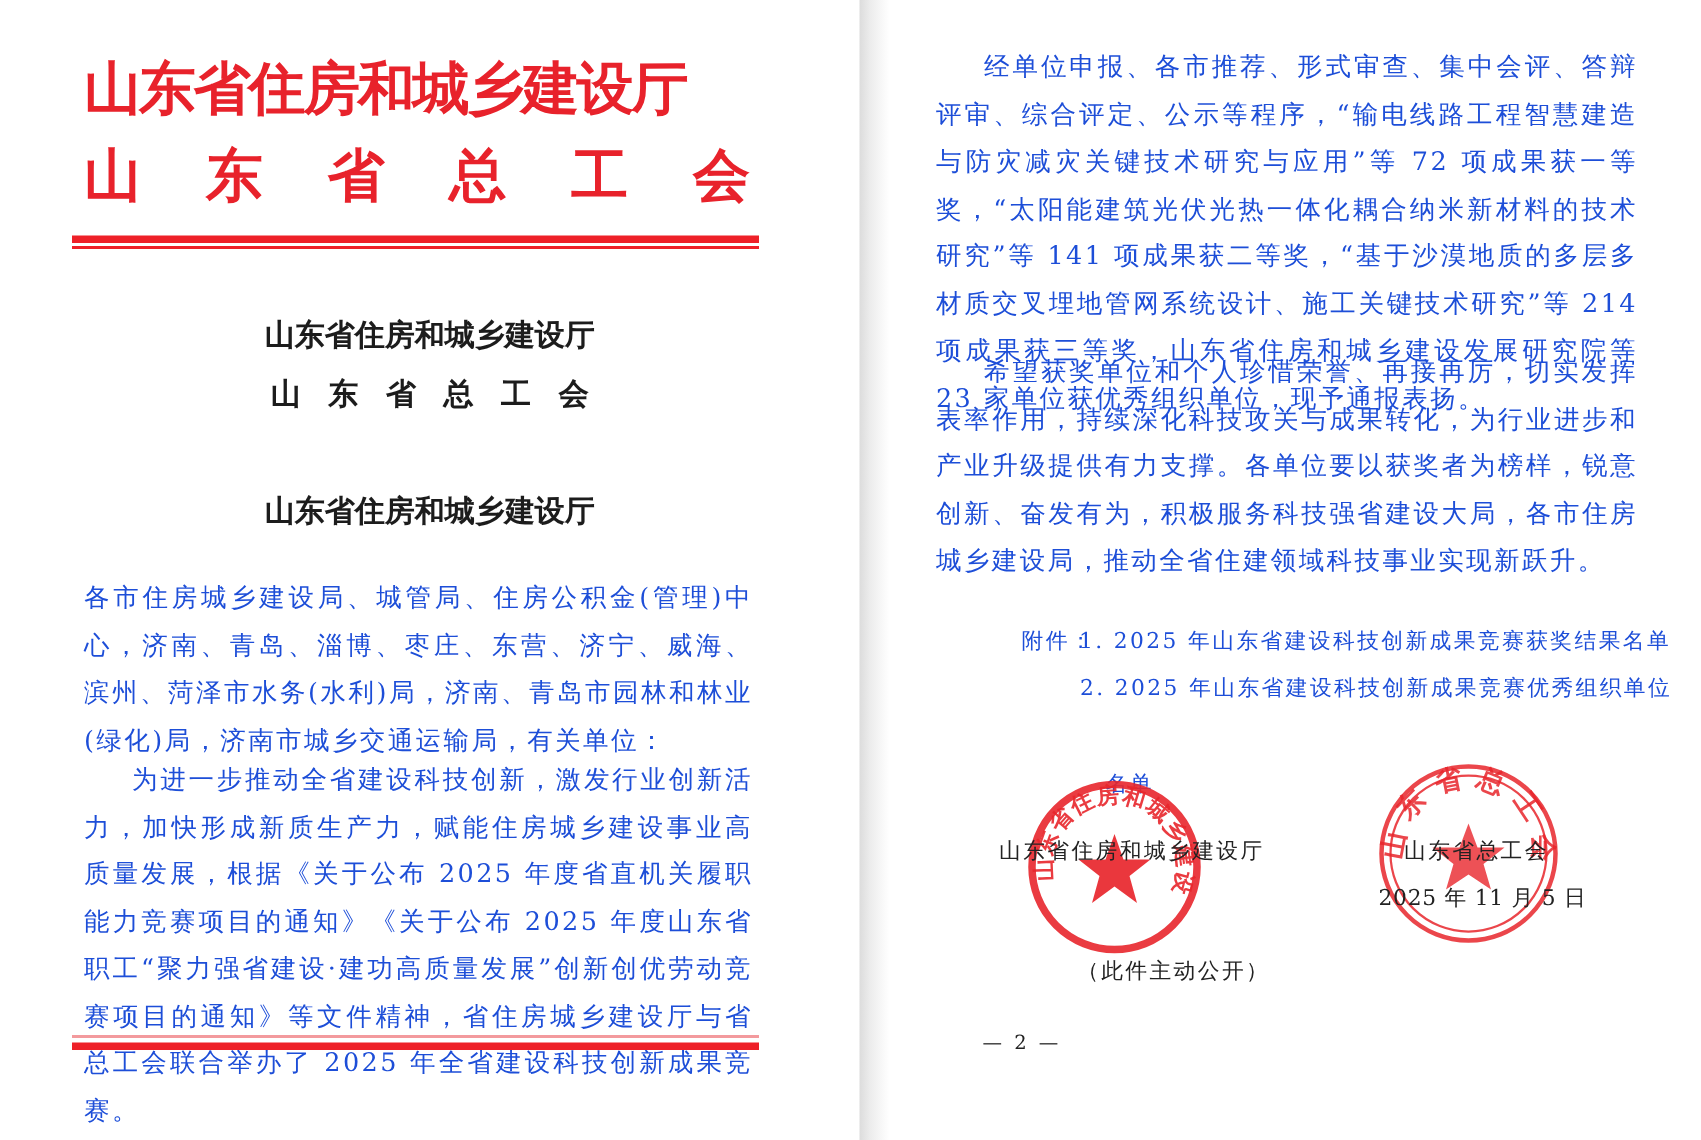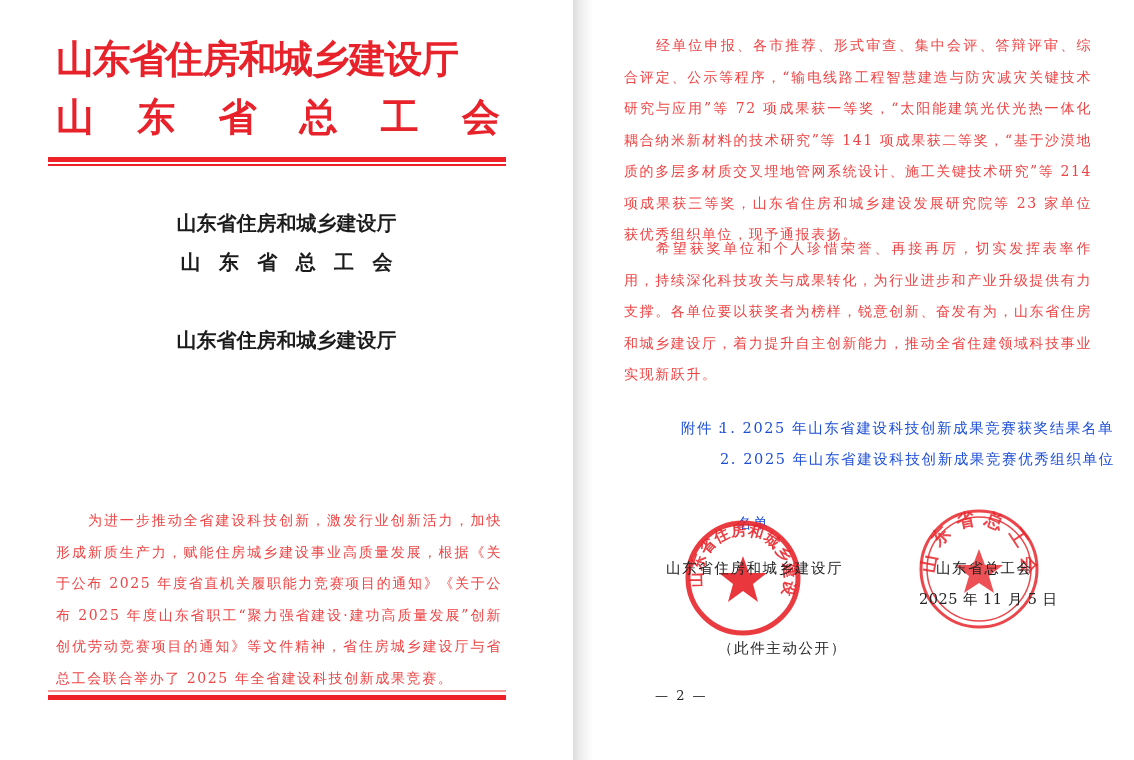--- a/index.html
+++ b/index.html
@@ -17,21 +17,21 @@
   .mh2 { top:92px; font-size:38px; line-height:50px; display:flex; justify-content:space-between; width:444px; }
   .rule { position:absolute; left:48px; width:458px; background:#ee2028; }
   .rule.thick { height:5px; }
   .rule.thin { height:1.5px; }
   .rule.faint { background:#f39a9d; }
 
   .title { position:absolute; left:0; width:573px; text-align:center; font-weight:bold; font-size:20px;
            line-height:34px; color:#1c1c1c; }
   .title .spread { display:inline-flex; justify-content:space-between; width:212px; }
 
-  .para { position:absolute; font-size:14px; line-height:31.5px; color:#ef4444; text-align:justify;
+  .para { position:absolute; font-size:17px; line-height:31.5px; color:#1d4ed8; text-align:justify;
           text-align-last:left; letter-spacing:1.6px; }
   .left-body { left:56px; width:446px; }
   .right-body { left:624px; width:468px; }
   .indent { text-indent:32px; }
 
   .attach { position:absolute; font-size:14.5px; line-height:31.5px; color:#1d4ed8; letter-spacing:1.6px; white-space:nowrap; }
 
   .seal { position:absolute; border-radius:50%; }
   .seal svg { position:absolute; left:0; top:0; }
   .sig { position:absolute; font-size:14.5px; color:#222; letter-spacing:1.6px; white-space:nowrap; line-height:20px; }
@@ -61,31 +61,32 @@
       <span>山</span>
       <span>东</span>
       <span>省</span>
       <span>总</span>
       <span>工</span>
       <span>会</span>
     </span>
   </div>
   <div class="title" style="top:323px;">山东省住房和城乡建设厅</div>
 
+  <div class="para left-body" style="top:384px;">各市住房城乡建设局、城管局、住房公积金(管理)中心，济南、青岛、淄博、枣庄、东营、济宁、威海、滨州、菏泽市水务(水利)局，济南、青岛市园林和林业(绿化)局，济南市城乡交通运输局，有关单位：</div>
   <div class="para left-body indent" style="top:505px;">为进一步推动全省建设科技创新，激发行业创新活力，加快形成新质生产力，赋能住房城乡建设事业高质量发展，根据《关于公布 2025 年度省直机关履职能力竞赛项目的通知》《关于公布 2025 年度山东省职工“聚力强省建设·建功高质量发展”创新创优劳动竞赛项目的通知》等文件精神，省住房城乡建设厅与省总工会联合举办了 2025 年全省建设科技创新成果竞赛。</div>
 
   <div class="rule thin faint" style="top:690px; height:2px;"></div>
   <div class="rule thick" style="top:695px;"></div>
 </div>
 
 <div class="page page-right"></div>
 <div class="gutter"></div>
 
 <div class="para right-body indent" style="top:30px;">经单位申报、各市推荐、形式审查、集中会评、答辩评审、综合评定、公示等程序，“输电线路工程智慧建造与防灾减灾关键技术研究与应用”等 72 项成果获一等奖，“太阳能建筑光伏光热一体化耦合纳米新材料的技术研究”等 141 项成果获二等奖，“基于沙漠地质的多层多材质交叉埋地管网系统设计、施工关键技术研究”等 214 项成果获三等奖，山东省住房和城乡建设发展研究院等 23 家单位获优秀组织单位，现予通报表扬。</div>
-<div class="para right-body indent" style="top:233px;">希望获奖单位和个人珍惜荣誉、再接再厉，切实发挥表率作用，持续深化科技攻关与成果转化，为行业进步和产业升级提供有力支撑。各单位要以获奖者为榜样，锐意创新、奋发有为，山东省住房和城乡建设厅，着力提升自主创新能力，推动全省住建领域科技事业实现新跃升。</div>
+<div class="para right-body indent" style="top:233px;">希望获奖单位和个人珍惜荣誉、再接再厉，切实发挥表率作用，持续深化科技攻关与成果转化，为行业进步和产业升级提供有力支撑。各单位要以获奖者为榜样，锐意创新、奋发有为，积极服务科技强省建设大局，各市住房城乡建设局，推动全省住建领域科技事业实现新跃升。</div>
 
 <div class="attach" style="left:681px; top:413px;">
   <span>附件：</span><span style="margin-left:-10px;">1. 2025 年山东省建设科技创新成果竞赛获奖结果名单</span>
 </div>
 <div class="attach" style="left:720px; top:444px;">2. 2025 年山东省建设科技创新成果竞赛优秀组织单位</div>
 <div class="attach" style="left:737px; top:475px;margin-top:33px;">名单</div>
 
 <div class="seal" style="left:683px; top:518px; width:120px; height:120px;">
   <svg width="120" height="120" viewBox="0 0 120 120">
     <circle cx="60" cy="60" r="55" fill="none" stroke="#e8262c" stroke-width="5" opacity="0.9"></circle>

